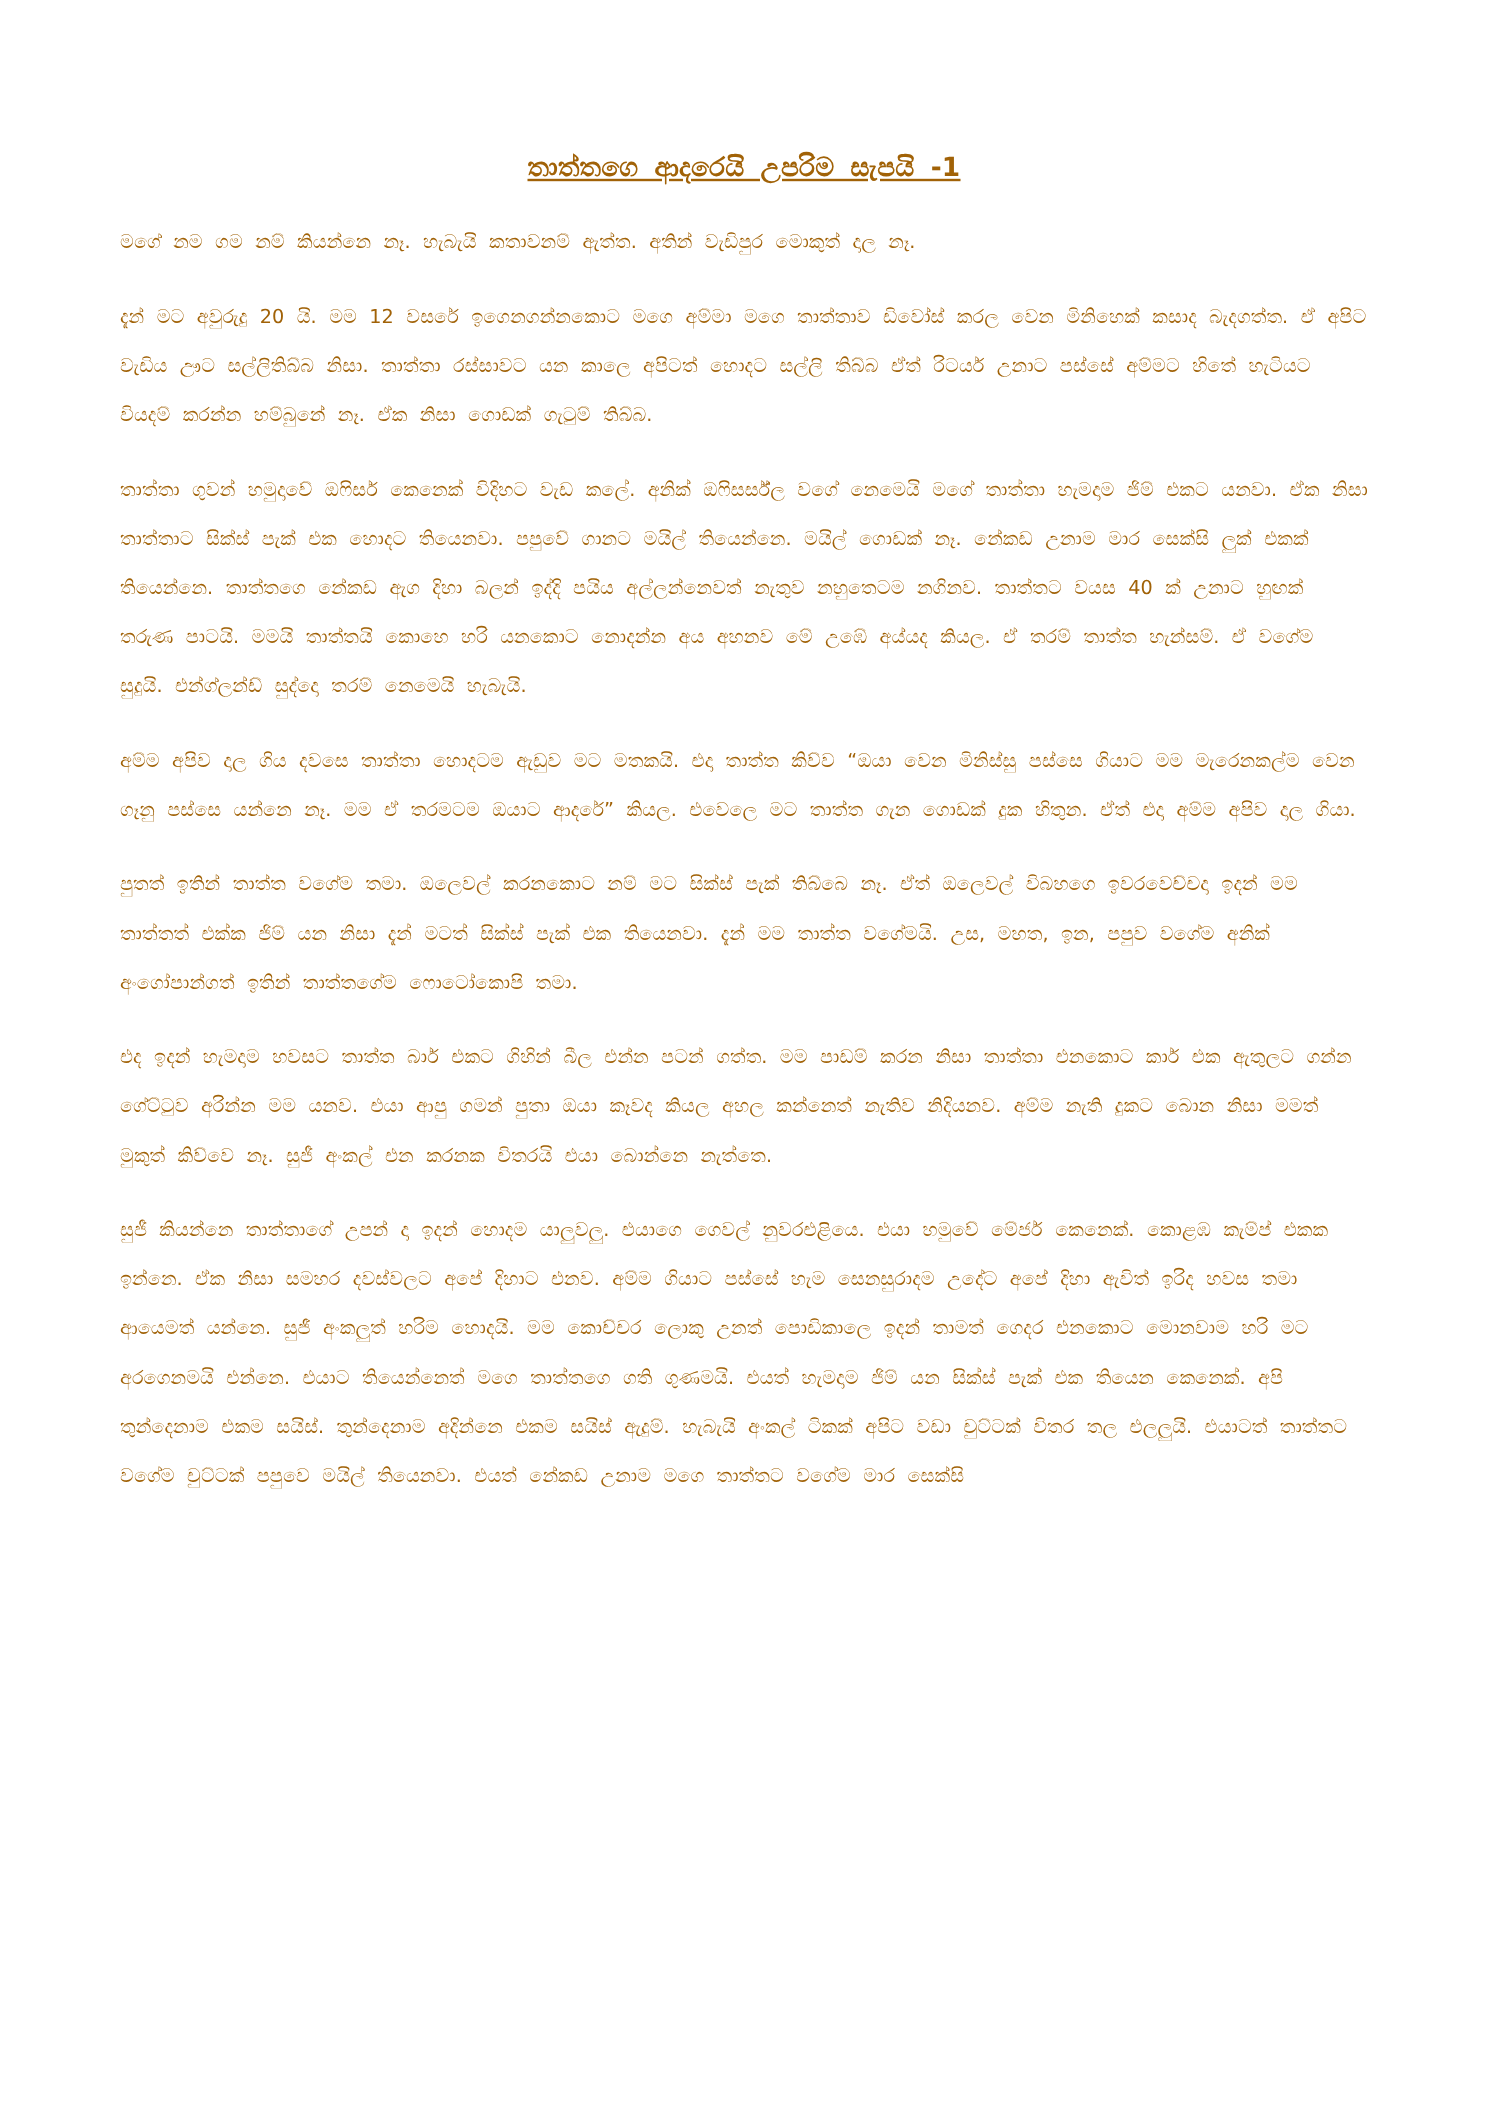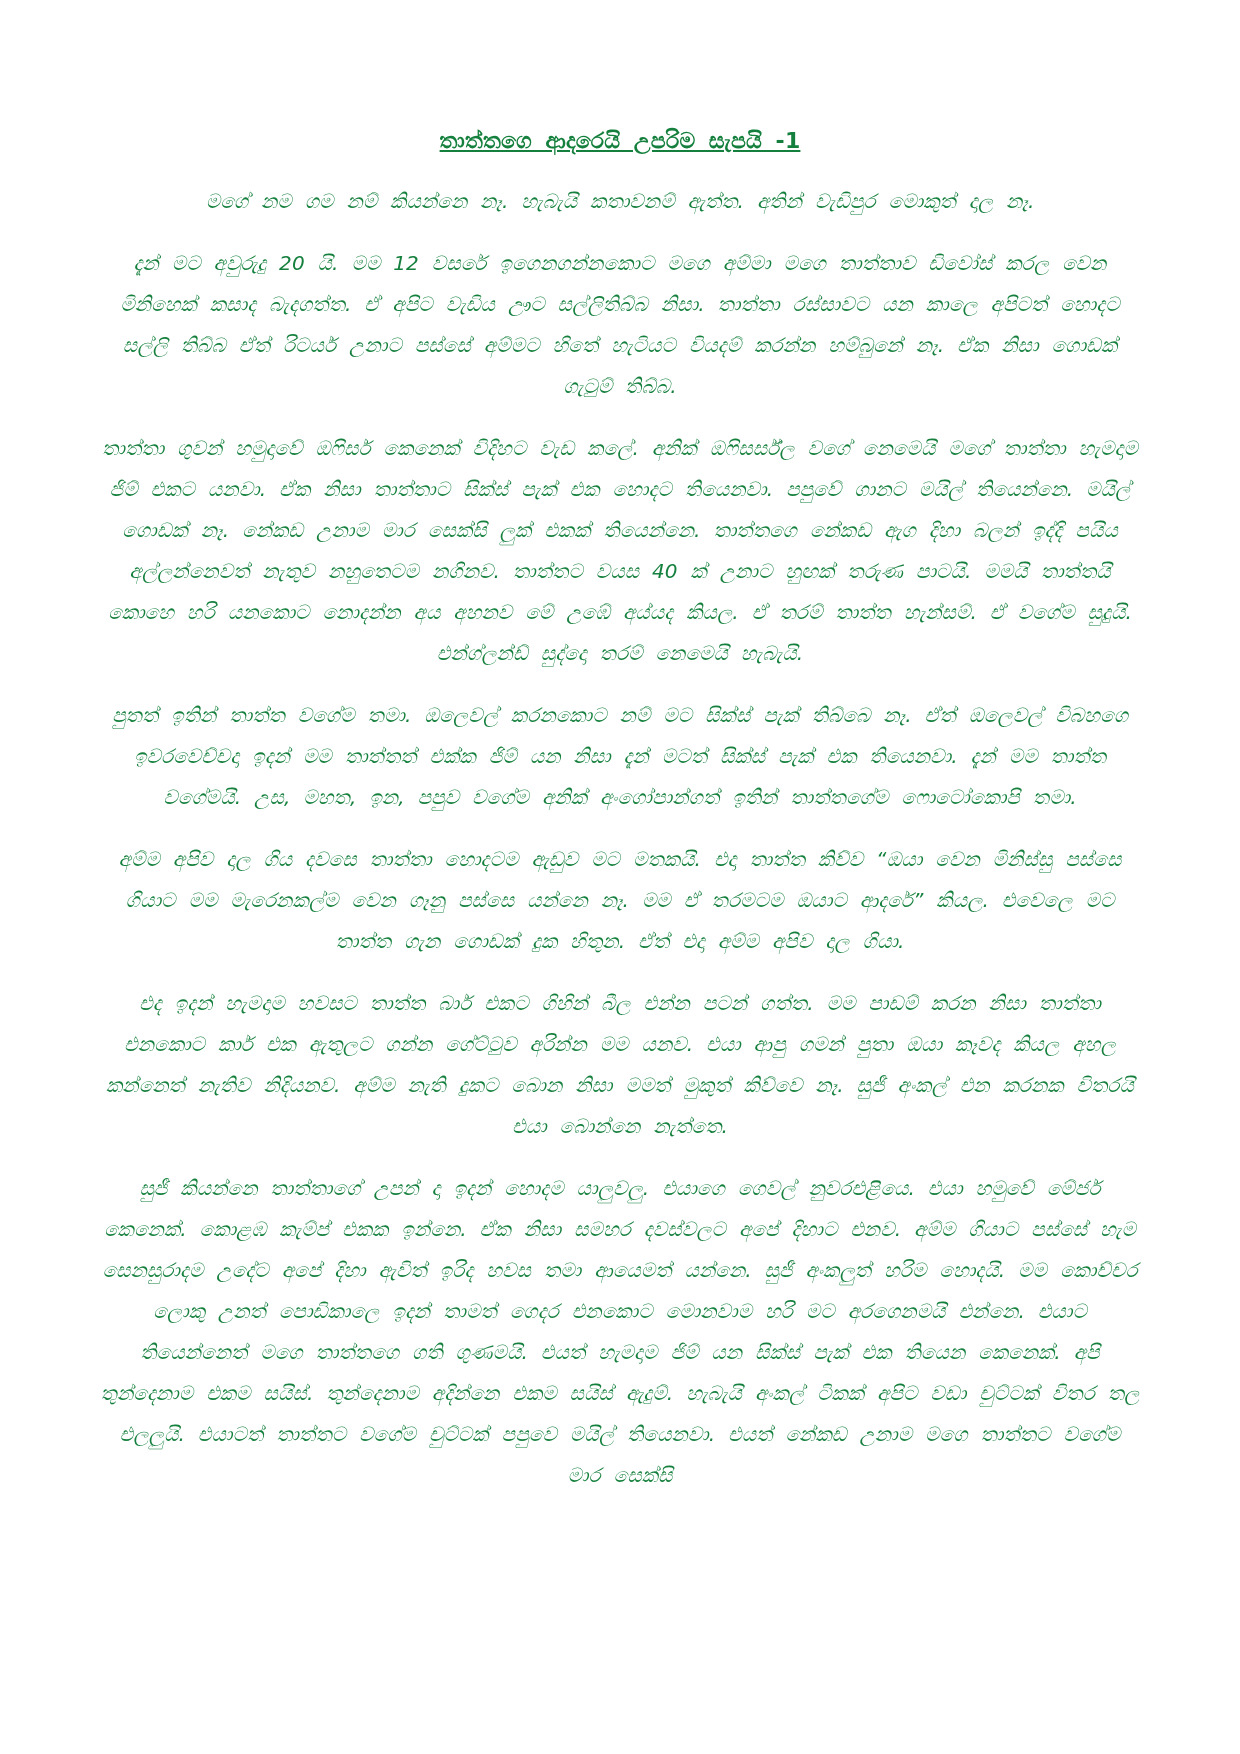--- a/index.html
+++ b/index.html
@@ -5,51 +5,50 @@
   html, body {
     margin: 0;
     padding: 0;
     background: #ffffff;
   }
   .page {
     position: relative;
     width: 1240px;
     height: 1754px;
     background: #ffffff;
-    color: #15803d;
+    color: #a16207;
     font-family: "DejaVu Sans", sans-serif;
     box-sizing: border-box;
     padding: 128px 100px 60px 100px;
     overflow: hidden;
   }
   .doc-title {
     text-align: center;
     font-size: 22px;
     font-weight: bold;
     text-decoration: underline;
     margin: 0 0 28px 0;
     letter-spacing: 0.01em;
     word-spacing: 0.25em;
   }
   .doc-paragraph {
-    font-size: 20px;
+    font-size: 16px;
     line-height: 41px;
     margin: 0 0 21px 0;
-    text-align: center;
+    text-align: left;
     word-spacing: 0.32em;
     letter-spacing: 0.005em;
-    font-style: italic;
   }
 </style>
 </head>
 <body>
 
 <div class="page">
   <h1 class="doc-title">තාත්තගෙ ආදරෙයි උපරිම සැපයි -1</h1>
 
   <p class="doc-paragraph">මගේ නම ගම නම් කියන්නෙ නෑ. හැබැයි කතාවනම් ඇත්ත. අතින් වැඩිපුර මොකුත් දාල නෑ.</p>
   <p class="doc-paragraph">දැන් මට අවුරුදු 20 යි. මම 12 වසරේ ඉගෙනගන්නකොට මගෙ අම්මා මගෙ තාත්තාව ඩිවෝස් කරල වෙන මිනිහෙක් කසාද බැදගත්ත. ඒ අපිට වැඩිය ඌට සල්ලිතිබ්බ නිසා. තාත්තා රස්සාවට යන කාලෙ අපිටත් හොදට සල්ලි තිබ්බ ඒත් රිටයර් උනාට පස්සේ අම්මට හිතේ හැටියට වියදම් කරන්න හම්බුනේ නෑ. ඒක නිසා ගොඩක් ගැටුම් තිබ්බ.</p>
   <p class="doc-paragraph">තාත්තා ගුවන් හමුදාවේ ඔෆිසර් කෙනෙක් විදිහට වැඩ කලේ. අනික් ඔෆිසර්ස්ල වගේ නෙමෙයි මගේ තාත්තා හැමදාම ජිම් එකට යනවා. ඒක නිසා තාත්තාට සික්ස් පැක් එක හොදට තියෙනවා. පපුවේ ගානට මයිල් තියෙන්නෙ. මයිල් ගොඩක් නෑ. නේකඩ උනාම මාර සෙක්සි ලුක් එකක් තියෙන්නෙ. තාත්තගෙ නේකඩ ඇග දිහා බලන් ඉද්දි පයිය අල්ලන්නෙවත් නැතුව නහුතෙටම නගිනව. තාත්තට වයස 40 ක් උනාට හුඟක් තරුණ පාටයි. මමයි තාත්තයි කොහෙ හරි යනකොට නොදන්න අය අහනව මේ උඹේ අය්යද කියල. ඒ තරම් තාත්ත හැන්සම්. ඒ වගේම සුදුයි. එන්ග්ලන්ඩ් සුද්දො තරම් නෙමෙයි හැබැයි.</p>
+  <p class="doc-paragraph">අම්ම අපිව දාල ගිය දවසෙ තාත්තා හොදටම ඇඩුව මට මතකයි. එදා තාත්ත කිව්ව “ඔයා වෙන මිනිස්සු පස්සෙ ගියාට මම මැරෙනකල්ම වෙන ගෑනු පස්සෙ යන්නෙ නෑ. මම ඒ තරමටම ඔයාට ආදරේ” කියල. එවෙලෙ මට තාත්ත ගැන ගොඩක් දුක හිතුන. ඒත් එදා අම්ම අපිව දාල ගියා.</p>
   <p class="doc-paragraph">පුතත් ඉතින් තාත්ත වගේම තමා. ඔලෙවල් කරනකොට නම් මට සික්ස් පැක් තිබ්බෙ නෑ. ඒත් ඔලෙවල් විබහගෙ ඉවරවෙච්චදා ඉදන් මම තාත්තත් එක්ක ජිම් යන නිසා දැන් මටත් සික්ස් පැක් එක තියෙනවා. දැන් මම තාත්ත වගේමයි. උස, මහත, ඉන, පපුව වගේම අනික් අංගෝපාන්ගත් ඉතින් තාත්තගේම ෆොටෝකොපි තමා.</p>
-  <p class="doc-paragraph">අම්ම අපිව දාල ගිය දවසෙ තාත්තා හොදටම ඇඩුව මට මතකයි. එදා තාත්ත කිව්ව “ඔයා වෙන මිනිස්සු පස්සෙ ගියාට මම මැරෙනකල්ම වෙන ගෑනු පස්සෙ යන්නෙ නෑ. මම ඒ තරමටම ඔයාට ආදරේ” කියල. එවෙලෙ මට තාත්ත ගැන ගොඩක් දුක හිතුන. ඒත් එදා අම්ම අපිව දාල ගියා.</p>
   <p class="doc-paragraph">එද ඉදන් හැමදාම හවසට තාත්ත බාර් එකට ගිහින් බීල එන්න පටන් ගත්ත. මම පාඩම් කරන නිසා තාත්තා එනකොට කාර් එක ඇතුලට ගන්න ගේට්ටුව අරින්න මම යනව. එයා ආපු ගමන් පුතා ඔයා කෑවද කියල අහල කන්නෙත් නැතිව නිදියනව. අම්ම නැති දුකට බොන නිසා මමත් මුකුත් කිව්වෙ නෑ. සුජී අංකල් එන කරනක විතරයි එයා බොන්නෙ නැත්තෙ.</p>
   <p class="doc-paragraph">සුජී කියන්නෙ තාත්තාගේ උපන් දා ඉදන් හොදම යාලුවලු. එයාගෙ ගෙවල් නුවරඑළියෙ. එයා හමුවේ මේජර් කෙනෙක්. කොළඹ කැම්ප් එකක ඉන්නෙ. ඒක නිසා සමහර දවස්වලට අපේ දිහාට එනව. අම්ම ගියාට පස්සේ හැම සෙනසුරාදම උදේට අපේ දිහා ඇවිත් ඉරිද හවස තමා ආයෙමත් යන්නෙ. සුජී අංකලුත් හරිම හොදයි. මම කොච්චර ලොකු උනත් පොඩිකාලෙ ඉදන් තාමත් ගෙදර එනකොට මොනවාම හරි මට අරගෙනමයි එන්නෙ. එයාට තියෙන්නෙත් මගෙ තාත්තගෙ ගති ගුණමයි. එයත් හැමදාම ජිම් යන සික්ස් පැක් එක තියෙන කෙනෙක්. අපි තුන්දෙනාම එකම සයිස්. තුන්දෙනාම අදින්නෙ එකම සයිස් ඇදුම්. හැබැයි අංකල් ටිකක් අපිට වඩා චුට්ටක්  විතර තල එලලුයි. එයාටත් තාත්තට වගේම චුට්ටක් පපුවෙ මයිල් තියෙනවා. එයත් නේකඩ උනාම මගෙ තාත්තට වගේම මාර සෙක්සි</p>
 </div>
 
 </body></html>

